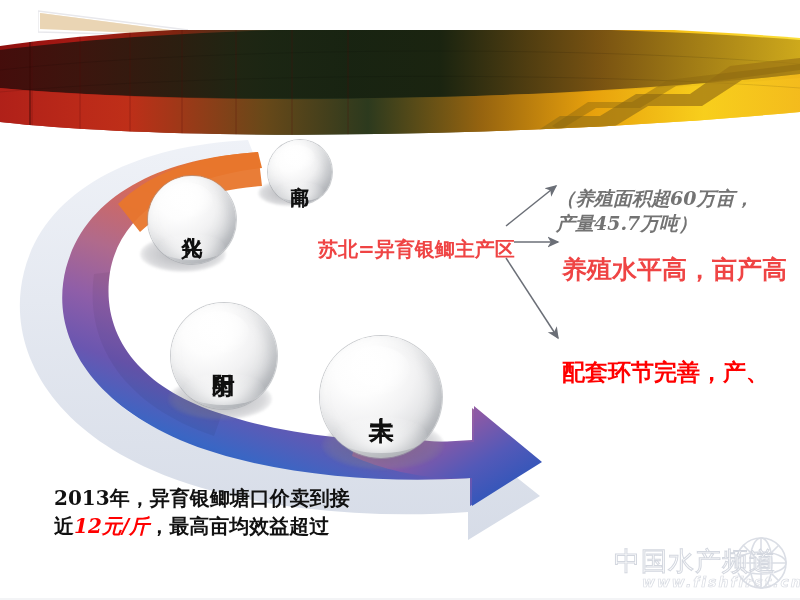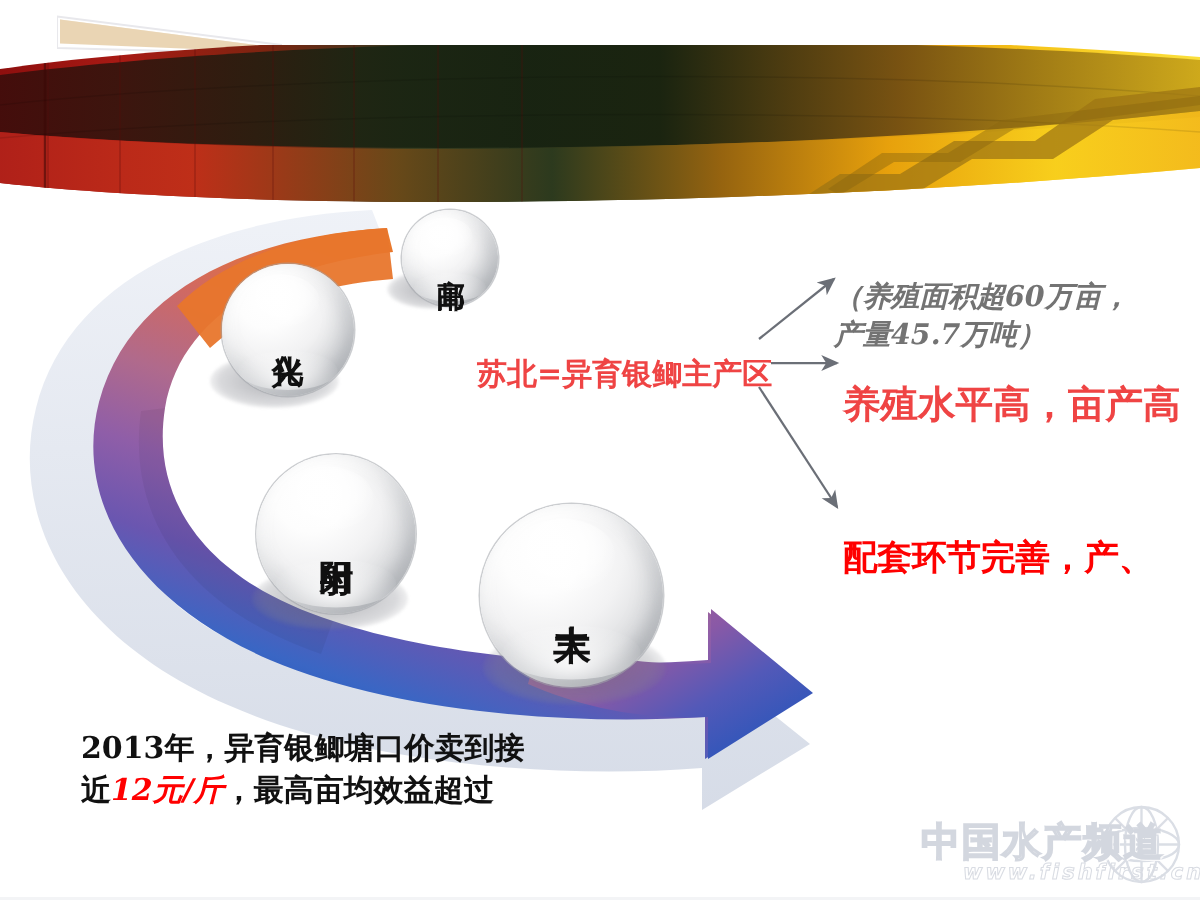--- a/index.html
+++ b/index.html
@@ -56,21 +56,21 @@
   .r2{position:absolute;left:562px;top:253px;font-size:25px;color:#ef4444;white-space:nowrap;}
   .r3{position:absolute;left:562px;top:310px;font-size:23px;color:#ff0000;line-height:1.35;margin-top:46px;}
 
   .bottom-note{position:absolute;left:22px;top:484px;font-size:20px;color:#111;line-height:1.42;margin-left:32px;}
   .hl{color:#ff0000;font-style:italic;}
 
   .arrows{position:absolute;left:480px;top:170px;width:110px;height:190px;}
 
   
   .wm{position:absolute;left:600px;top:536px;width:195px;height:60px;opacity:.62;}
-  .wm-cn{position:absolute;left:14px;top:8px;font-size:26px;font-weight:bold;
+  .wm-cn{position:absolute;left:14px;top:8px;font-size:26px;font-weight:normal;
      font-family:"DejaVu Serif","Liberation Serif",serif;
      color:transparent;-webkit-text-stroke:1px #b9bfcc;letter-spacing:1px;
      text-shadow:1px 1px 0 rgba(255,255,255,.85);}
   .wm-url{position:absolute;left:42px;top:38px;font-size:14px;font-weight:bold;
      font-family:"DejaVu Sans","Liberation Sans",sans-serif;
      color:transparent;-webkit-text-stroke:.7px #c2c7d2;letter-spacing:2px;font-style:italic;}
   .wm-globe{position:absolute;right:2px;top:0px;}
 
   .bottomline{position:absolute;left:0;bottom:0;width:800px;height:2px;background:#f3f4f6;}
 </style>

